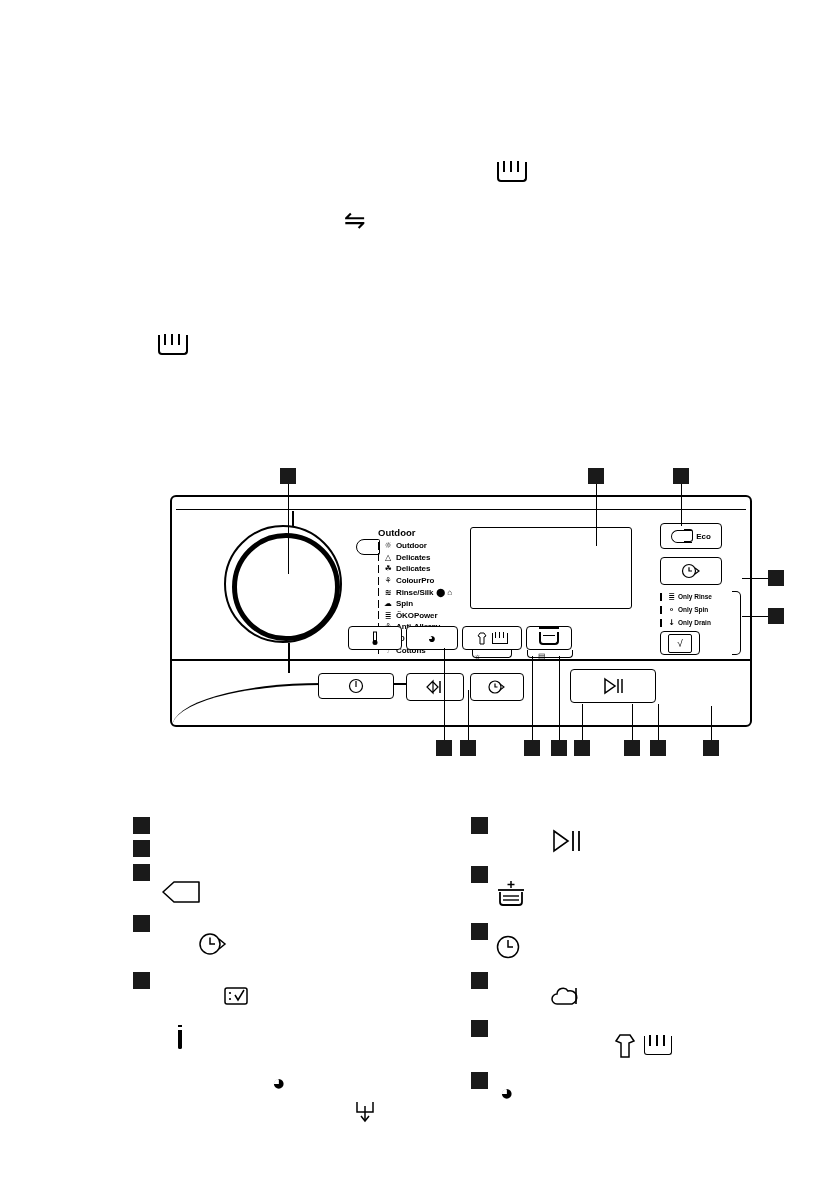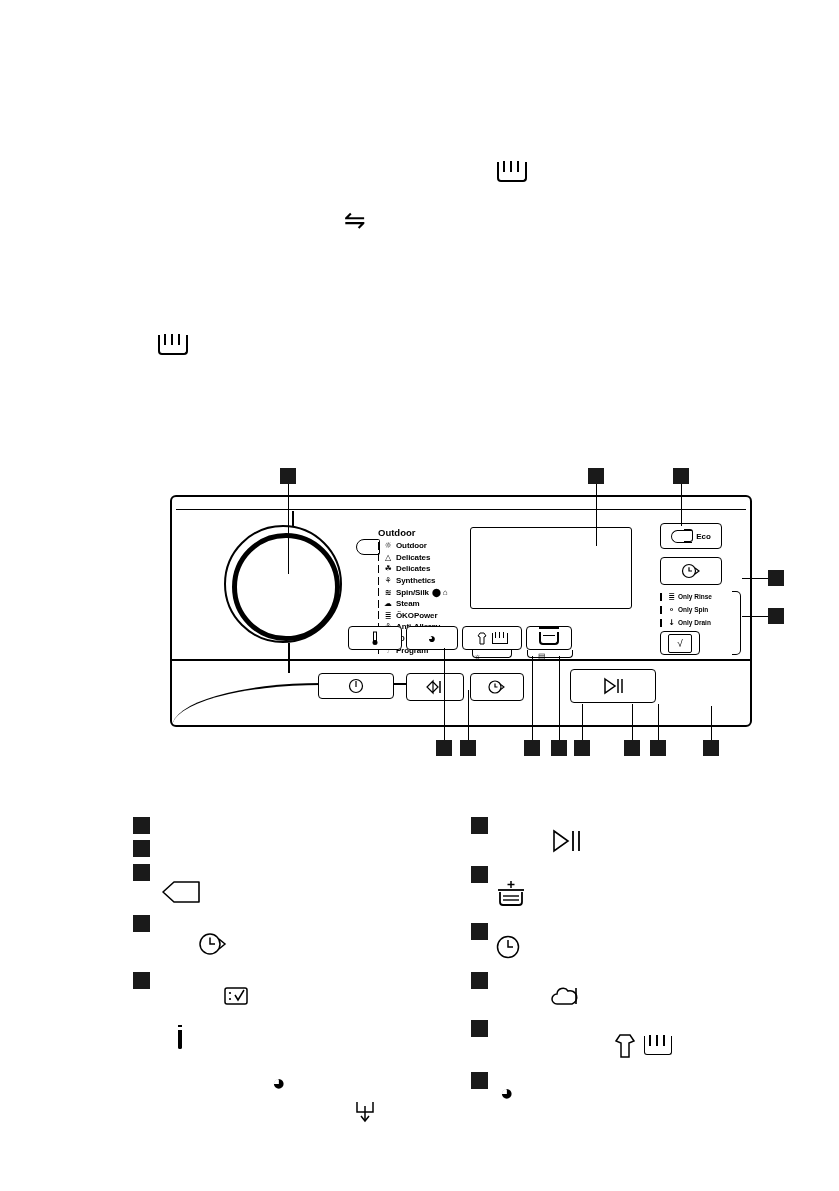--- a/index.html
+++ b/index.html
@@ -229,52 +229,52 @@
       <span>Delicates</span>
     </div>
     <div class="row">
       <span class="bar"></span>
       <span class="gl">☘</span>
       <span>Delicates</span>
     </div>
     <div class="row">
       <span class="bar"></span>
       <span class="gl">⚘</span>
-      <span>Synthetics</span>
+      <span>ColourPro</span>
     </div>
     <div class="row">
       <span class="bar"></span>
       <span class="gl">≋</span>
-      <span>Spin/Silk</span>
+      <span>Rinse/Silk</span>
       <span class="extra">⬤ ⌂</span>
     </div>
     <div class="row">
       <span class="bar"></span>
       <span class="gl">☁</span>
-      <span>Steam</span>
+      <span>Spin</span>
     </div>
     <div class="row">
       <span class="bar"></span>
       <span class="gl">≣</span>
       <span>ÖKOPower</span>
     </div>
     <div class="row">
       <span class="bar"></span>
       <span class="gl">⚘</span>
       <span>Anti-Allergy</span>
     </div>
     <div class="row">
       <span class="bar"></span>
       <span class="gl">◔</span>
       <span>20 min. - 3 kg</span>
     </div>
     <div class="row">
       <span class="bar"></span>
       <span class="gl">☂</span>
-      <span>Program</span>
+      <span>Cottons</span>
     </div>
   </div>
 
   <div class="display">
     
   </div>
 
   <div class="btn-eco">
     <span class="tag-left"></span>
     <span>Eco</span>

